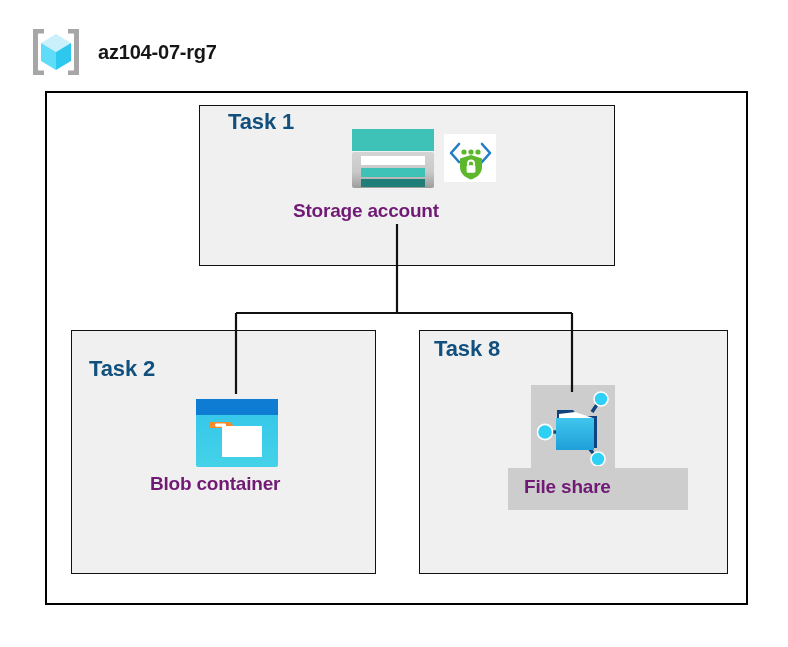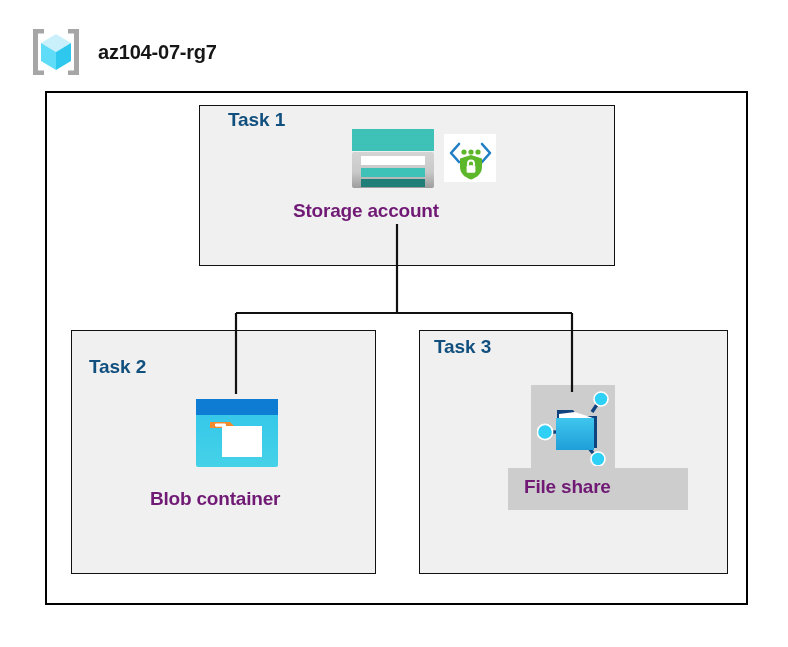--- a/index.html
+++ b/index.html
@@ -52,42 +52,42 @@
     box-sizing: border-box;
     border: 1.5px solid #111111;
     background: #f0f0f0;
   }
   #task-1-box { left: 199px; top: 105px; width: 416px; height: 161px; }
   #task-2-box { left: 71px;  top: 330px; width: 305px; height: 244px; }
   #task-3-box { left: 419px; top: 330px; width: 309px; height: 244px; }
 
   .task-label {
     position: absolute;
-    font-size: 19px;
+    font-size: 22px;
     font-weight: bold;
     color: #11507e;
     letter-spacing: -0.1px;
     white-space: nowrap;
   }
   #task-1-label { left: 228px; top: 109px; }
   #task-2-label { left: 89px;  top: 336px; margin-top: 20px; }
   #task-3-label { left: 434px; top: 336px; }
 
   
   .node-caption {
     position: absolute;
     font-size: 19px;
     font-weight: bold;
     color: #701a75;
     letter-spacing: -0.2px;
     white-space: nowrap;
     text-align: center;
   }
   #storage-caption     { left: 293px; top: 200px; }
-  #blob-caption        { left: 150px; top: 488px; }
+  #blob-caption        { left: 150px; top: 473px; }
   #file-share-caption  { left: 524px; top: 476px; }
 
   
   .icon-abs { position: absolute; display: block; }
   #storage-icon        { left: 348px; top: 126px; width: 90px; height: 64px; }
   #secure-transfer-icon{ left: 444px; top: 134px; width: 52px; height: 48px; }
   #blob-icon           { left: 192px; top: 395px; width: 90px; height: 76px; }
   #file-share-icon     { left: 537px; top: 390px; width: 76px; height: 76px; }
 
   
@@ -178,21 +178,21 @@
 
   <path d="M18,27 L38,27 L44,33 L18,33 Z" fill="#f28b2c"></path>
   <rect x="23" y="28.5" width="11" height="3.2" rx="1.4" fill="#ffffff"></rect>
 
   <rect x="30" y="31" width="40" height="31" fill="#ffffff"></rect>
 </svg>
 
 <div class="node-caption" id="blob-caption">Blob container</div>
 
 <div class="task-box" id="task-3-box"></div>
-<div class="task-label" id="task-3-label">Task 3</div>
+<div class="task-label" id="task-3-label">Task 8</div>
 
 <div class="highlight-panel" id="file-share-icon-panel"></div>
 <div class="highlight-panel" id="file-share-label-panel"></div>
 
 <svg class="icon-abs" id="file-share-icon" viewBox="0 0 76 76">
   <defs>
     <linearGradient id="folderGrad" x1="0" y1="0" x2="0" y2="1">
       <stop offset="0%" stop-color="#3fc6ee"></stop>
       <stop offset="100%" stop-color="#1f9fd8"></stop>
     </linearGradient>

